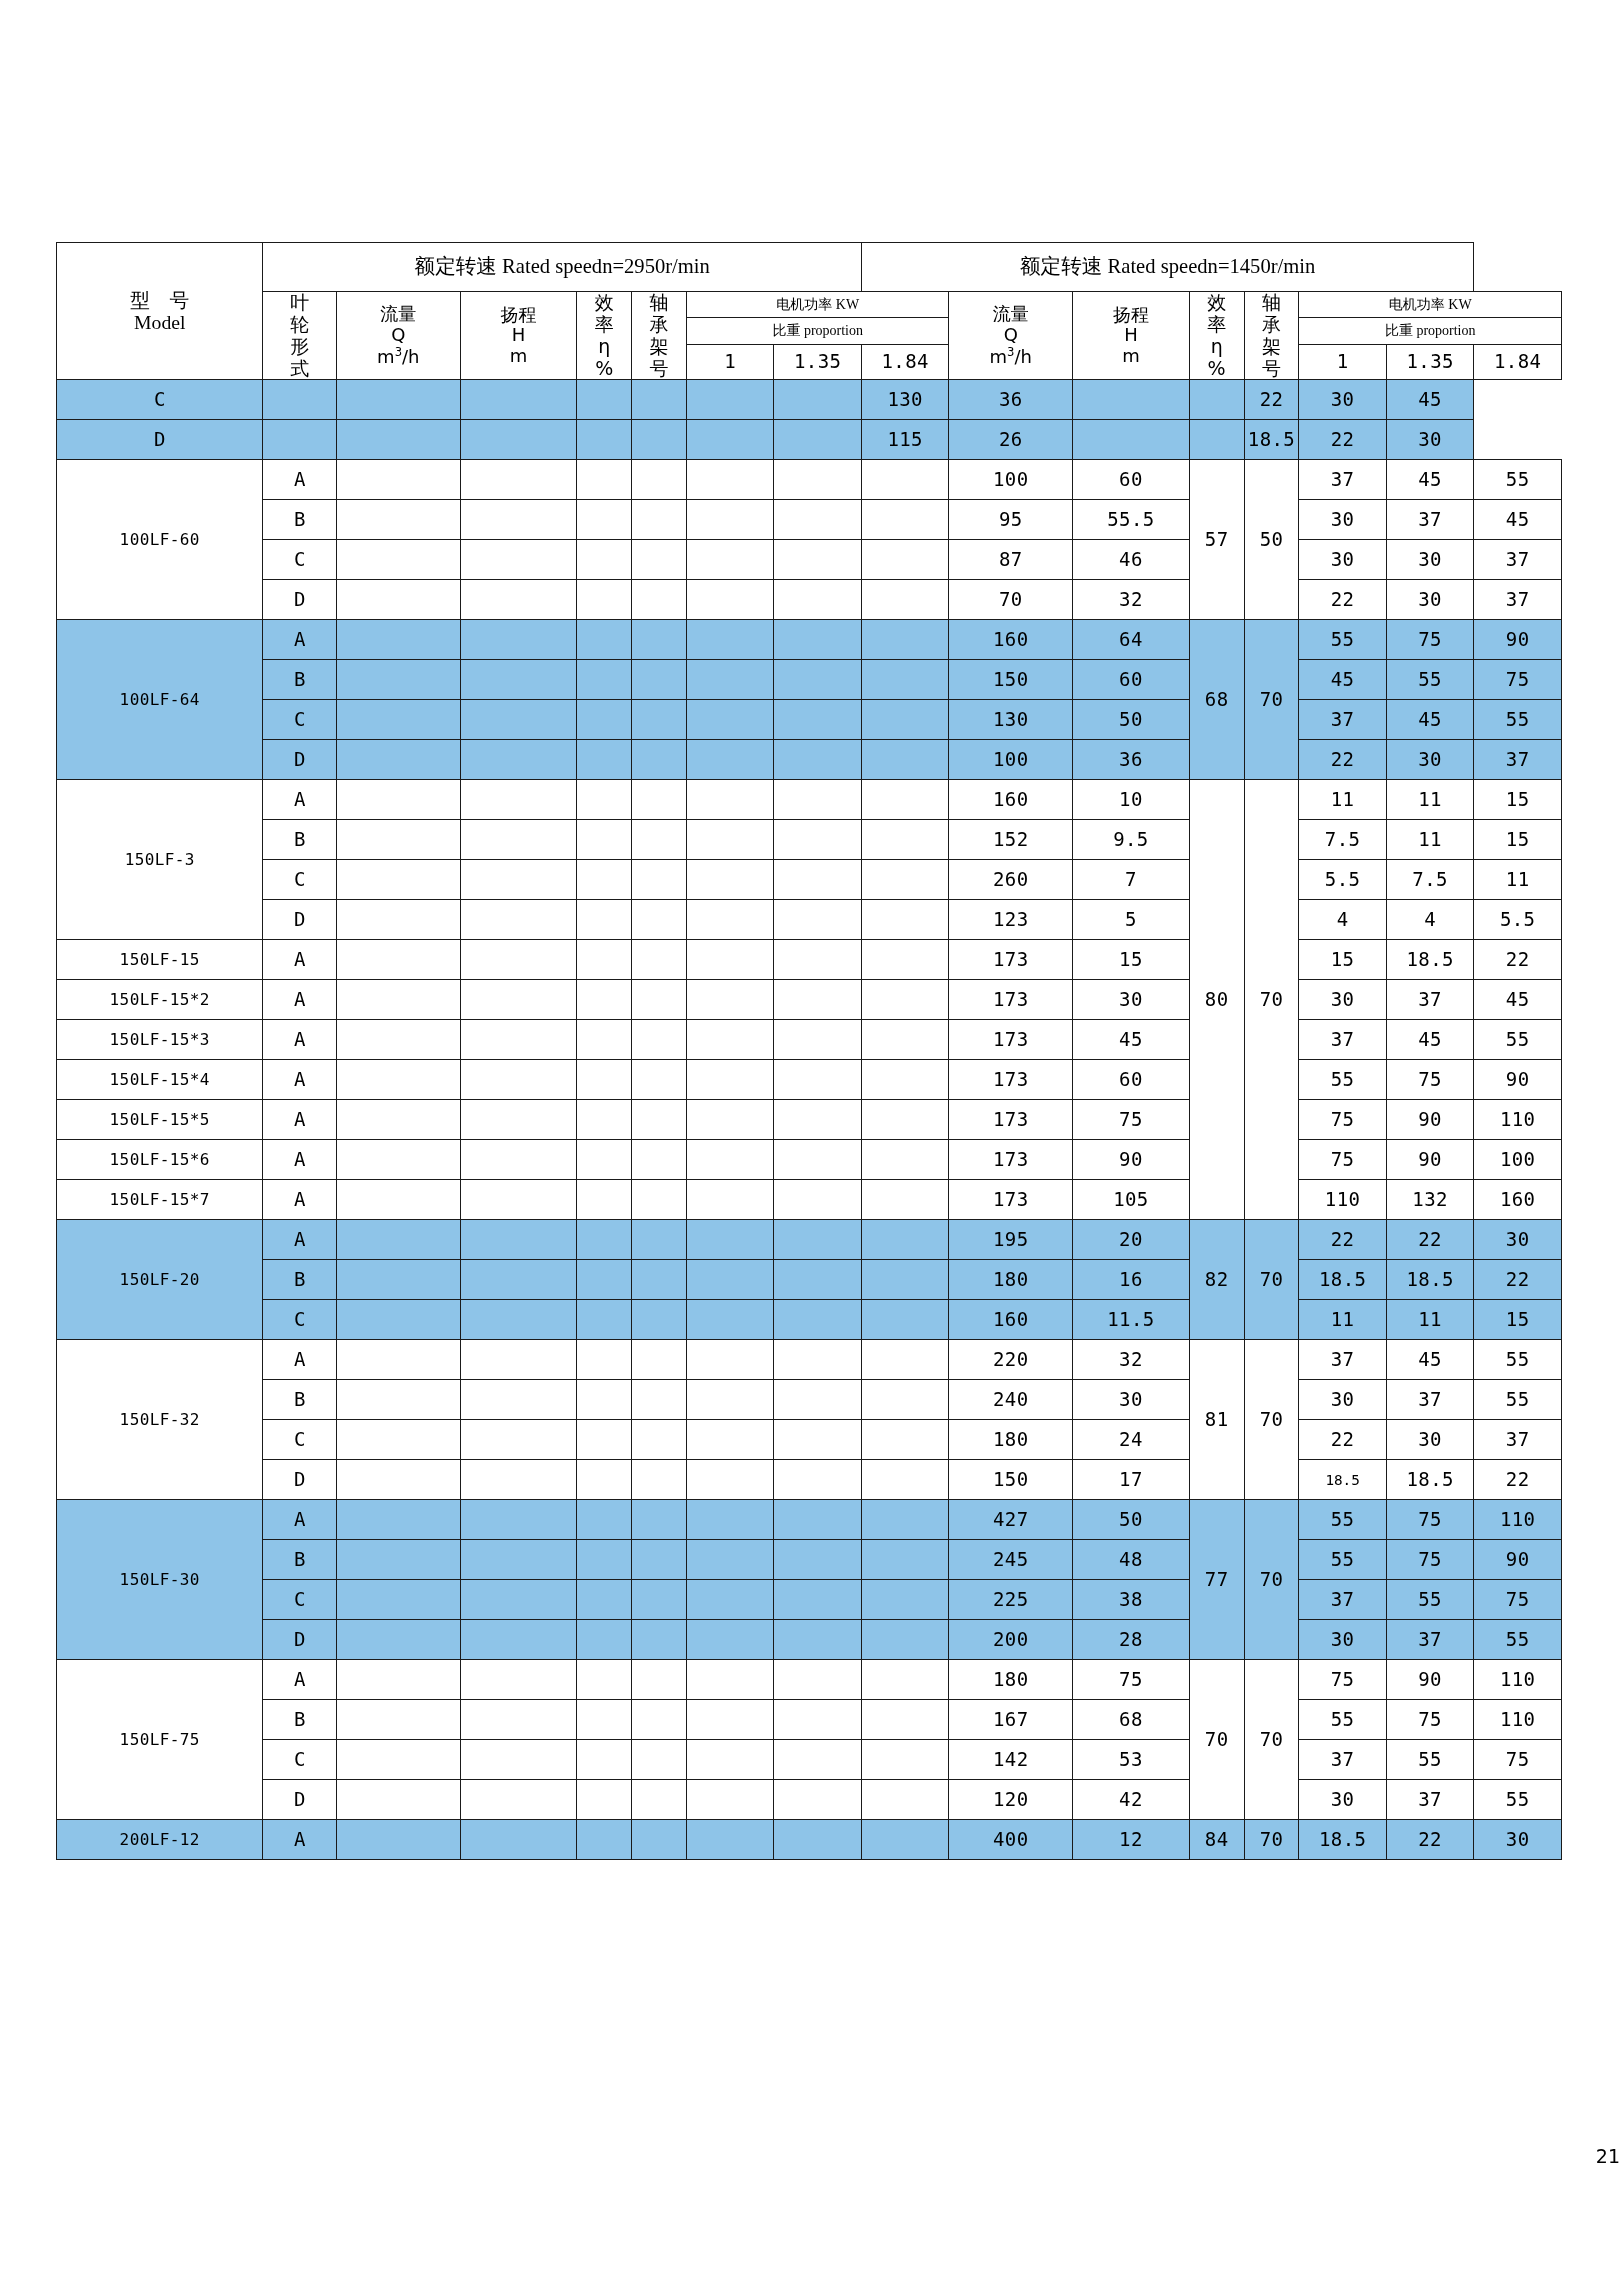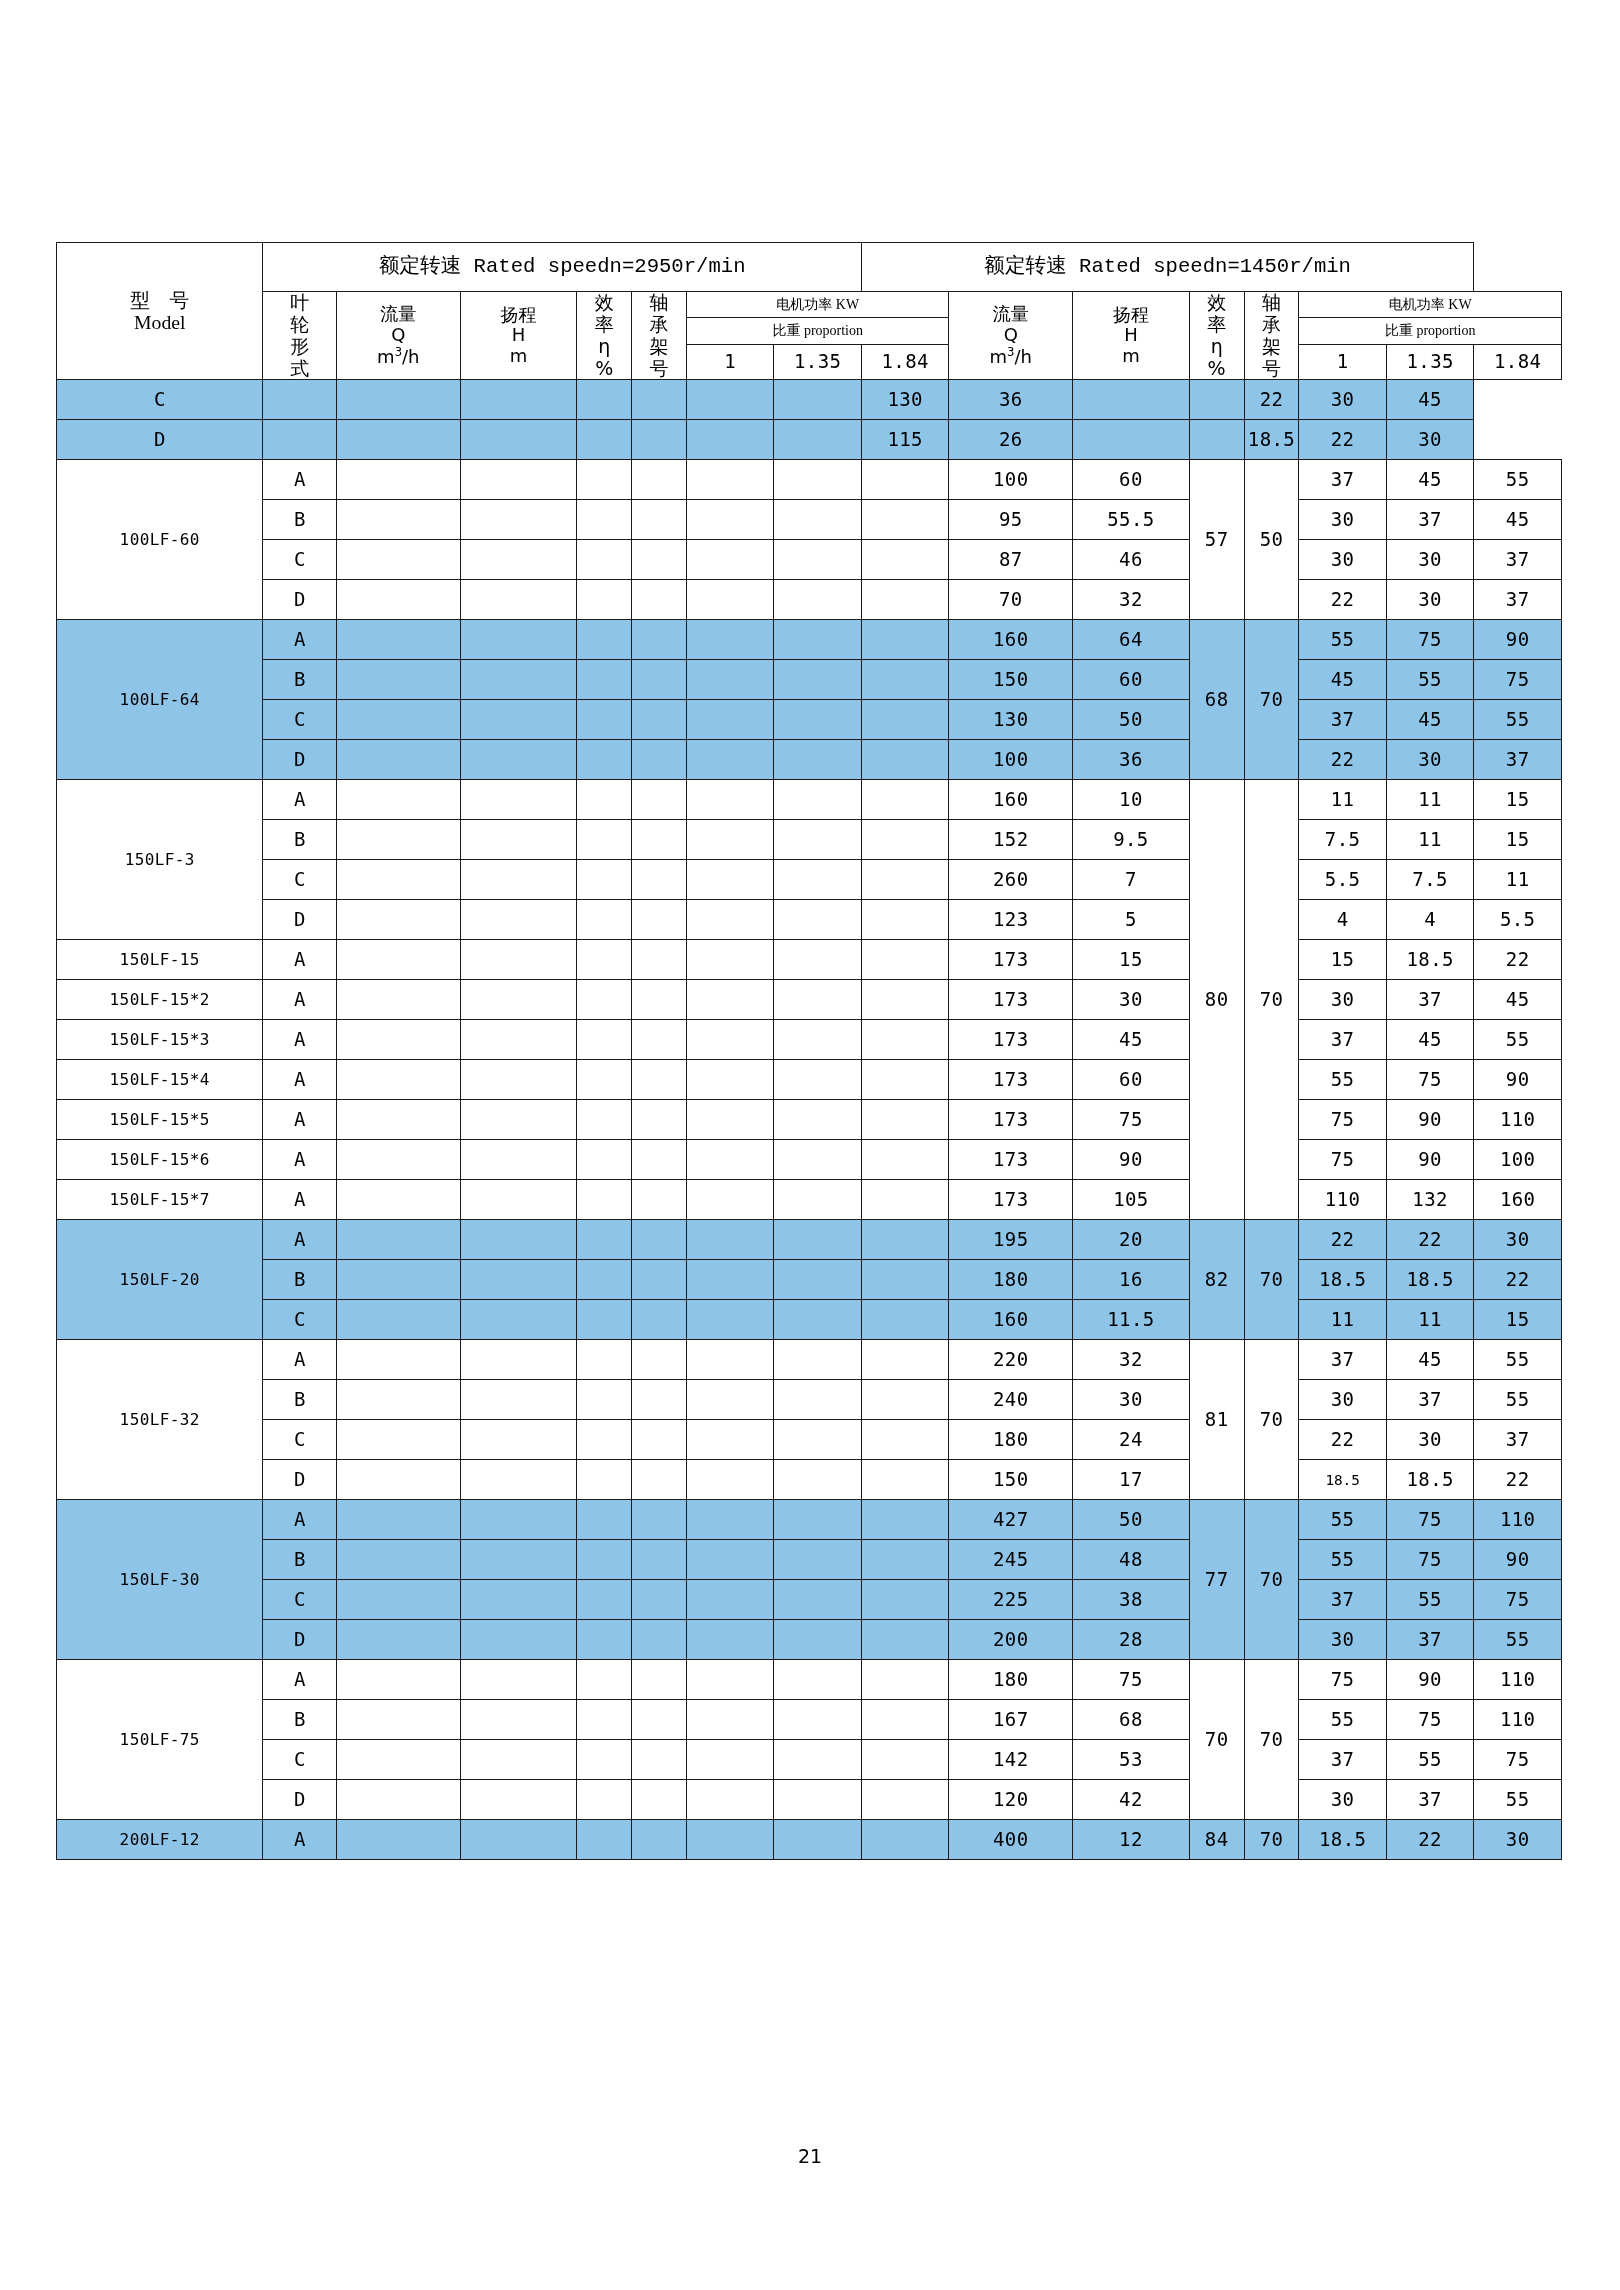--- a/index.html
+++ b/index.html
@@ -34,21 +34,21 @@
   }
   table.spec td, table.spec th {
     border: 0.9px solid #1a1a1a;
     text-align: center;
     vertical-align: middle;
     padding: 0;
     font-weight: normal;
     line-height: 1.15;
   }
   .hdr-big {
-    font-family: Liberation Mono, monospace;
+    font-family: Liberation Serif, serif;
     font-weight: bold;
     font-size: 20.6px;
     height: 48px;
     margin-top: 40px;
   }
   .hdr-cell {
     font-family: Liberation Serif, serif;
     font-size: 14px;
     margin-top: 31px;
   }
@@ -87,21 +87,21 @@
     font-family: "DejaVu Sans Mono", monospace;
     font-size: 19px;
   }
   tr.data-row td { height: 39px; }
   tr.hl td { background: #8ec4e8; }
   .pagenum {
     position: absolute;
     left: 0;
     top: 2145px;
     width: 1620px;
-    text-align: center;
+    text-align: right;
     font-family: "DejaVu Sans", sans-serif;
     font-size: 19px;
   }
   
   col.c-model { width: 177px; }
   col.c-imp   { width: 63px; }
   col.c-q     { width: 106px; }
   col.c-h     { width: 100px; }
   col.c-eta   { width: 47px; }
   col.c-brg   { width: 47px; }

